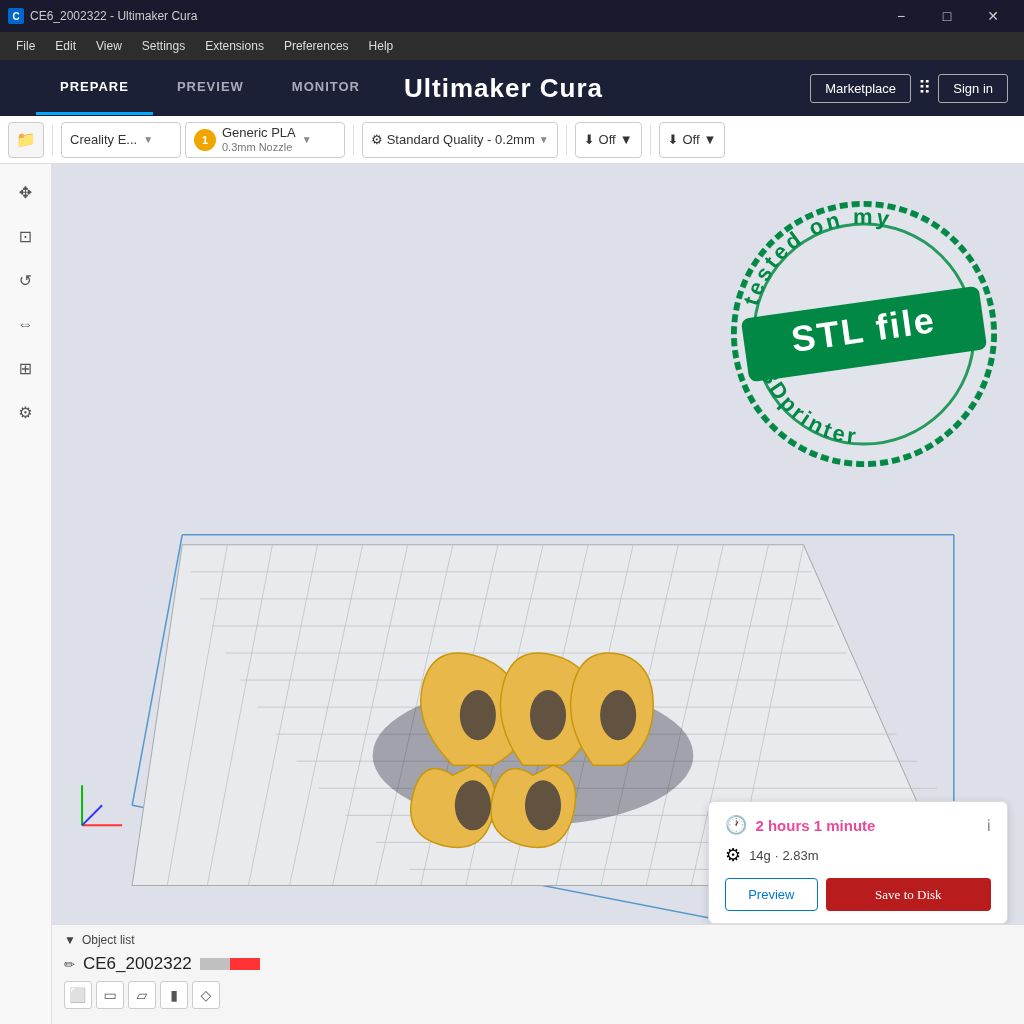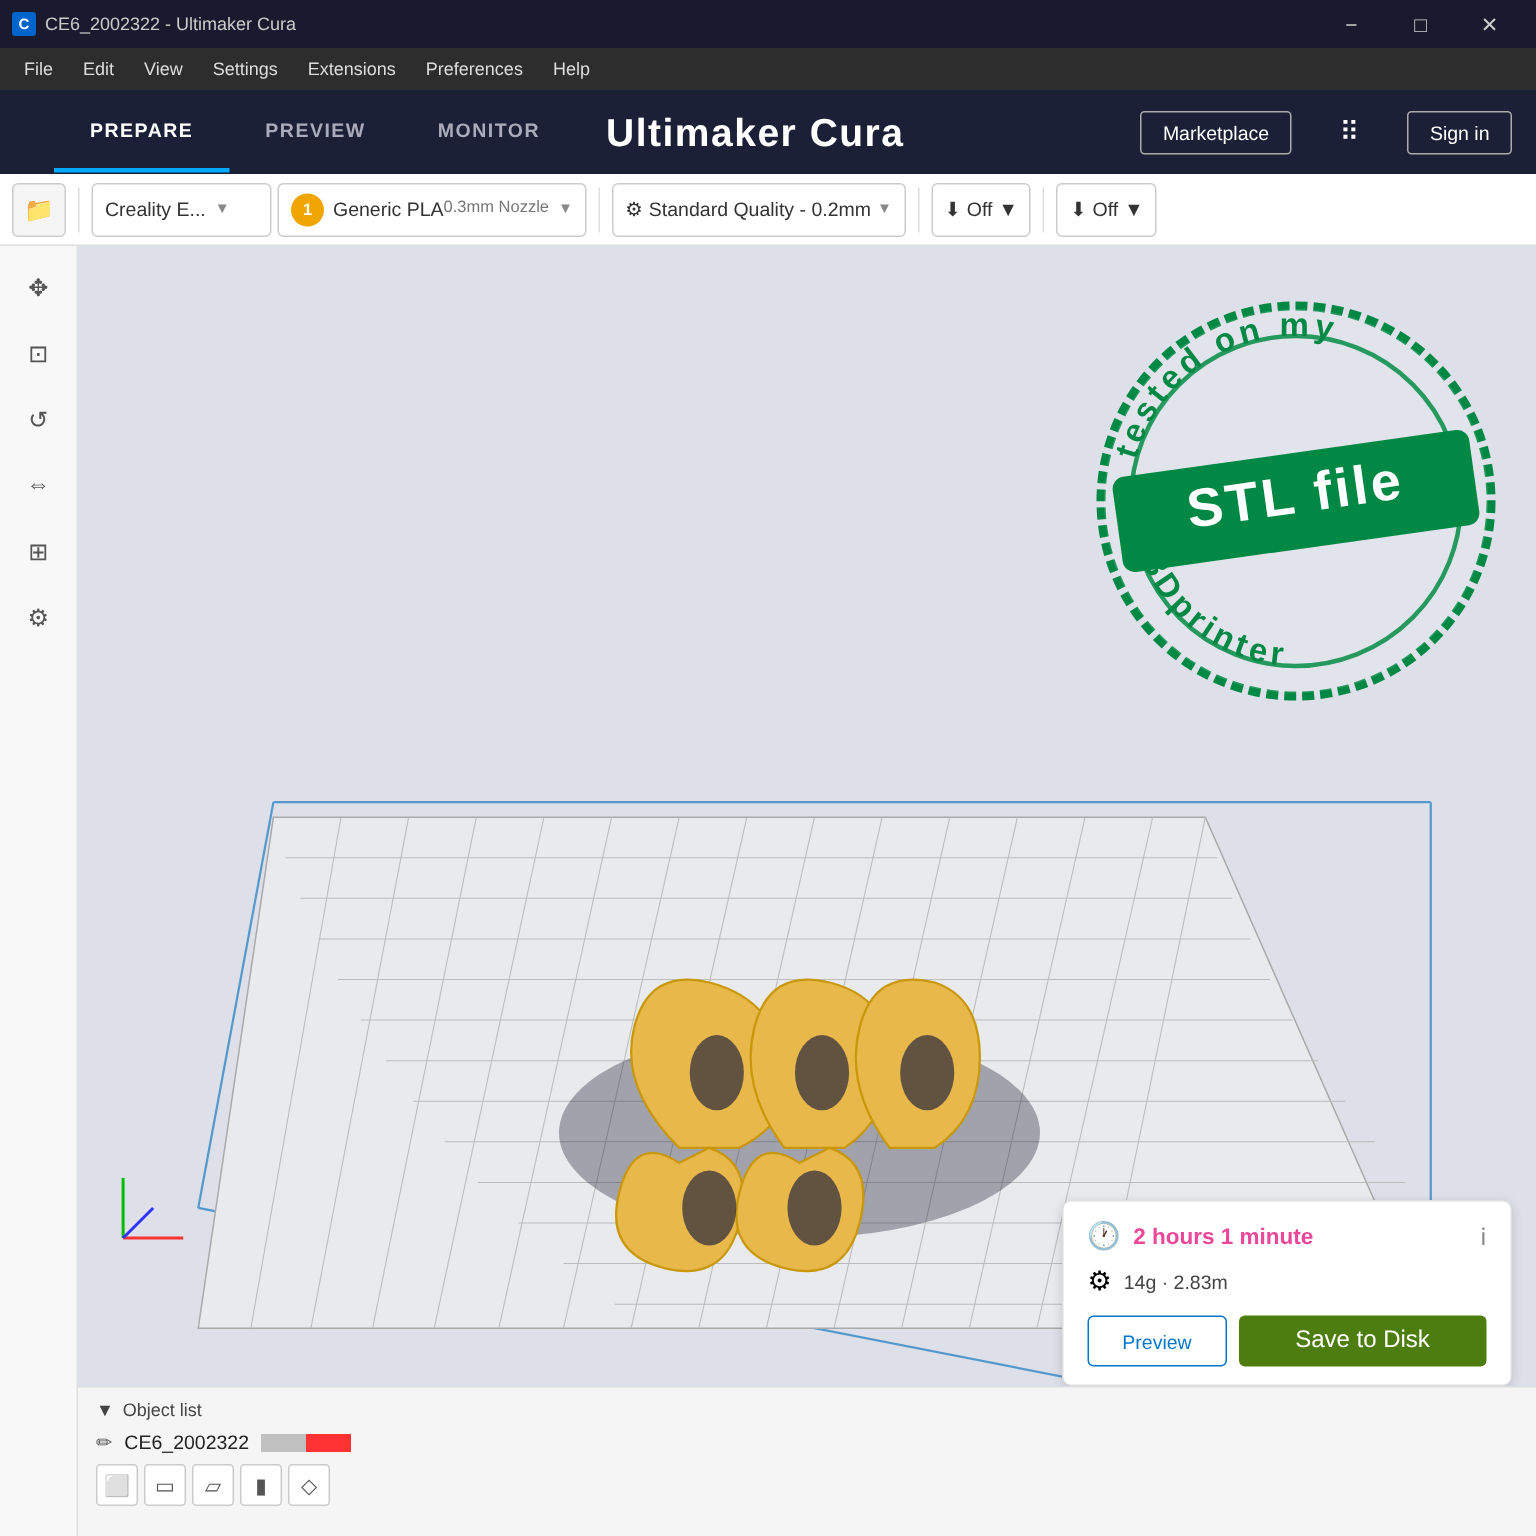--- a/index.html
+++ b/index.html
@@ -111,21 +111,21 @@
       border-bottom: 3px solid transparent;
     }
     .nav-tab.active {
       color: #fff;
       border-bottom: 3px solid #00aaff;
     }
     #header-right {
       margin-left: auto;
       display: flex;
       align-items: center;
-      gap: 28px;
+      gap: 3px;
     }
     #marketplace-btn {
       border: 1px solid #aaa;
       background: transparent;
       color: #fff;
       padding: 6px 14px;
       font-size: 13px;
       border-radius: 3px;
       cursor: pointer;
     }
@@ -190,21 +190,21 @@
       height: 22px;
       background: #f0a500;
       border-radius: 50%;
       display: flex;
       align-items: center;
       justify-content: center;
       color: #fff;
       font-size: 11px;
       font-weight: bold;
     }
-    .filament-info { display: flex; flex-direction: row; line-height: 1.2; }
+    .filament-info { display: flex; flex-direction: column; line-height: 1.2; }
     .filament-name { font-size: 13px; font-weight: 500; }
     .filament-sub { font-size: 11px; color: #777; }
     #settings-btn {
       display: flex;
       align-items: center;
       gap: 4px;
       border: 1px solid #ccc;
       border-radius: 4px;
       padding: 4px 8px;
       height: 36px;
@@ -296,21 +296,21 @@
       margin-bottom: 4px;
       cursor: pointer;
     }
     #object-item {
       display: flex;
       align-items: center;
       gap: 8px;
       padding: 3px 0;
     }
     #object-name {
-      font-size: 13px;
+      font-size: 17px;
       color: #222;
     }
     #color-bar {
       display: flex;
       gap: 0;
     }
     .color-seg {
       height: 12px;
       width: 30px;
     }
@@ -388,26 +388,27 @@
       color: #0077cc;
       font-size: 13px;
       border-radius: 4px;
       cursor: pointer;
       font-weight: 500;
     }
     #save-btn {
       flex: 2;
       padding: 8px;
       border: none;
-      background: #4d7c0f;
-      color: #fff;
-      font-size: 16px;
+      background: #b91c1c;
+      color: #fff;
+      font-size: 13px;
       border-radius: 4px;
       cursor: pointer;
       font-weight: 500;
+      font-family: Liberation Serif, serif;
     }
 
     
     #persp-lines {
       position: absolute;
       top: 0; left: 0; right: 0; bottom: 100px;
       pointer-events: none;
     }
   </style>
 </head>

